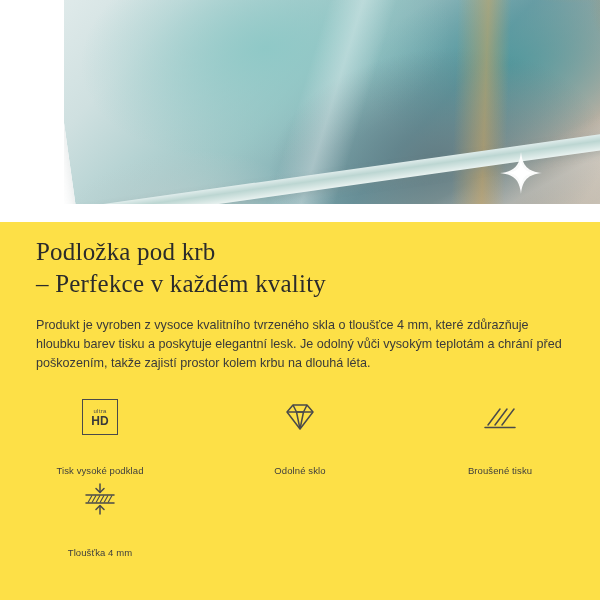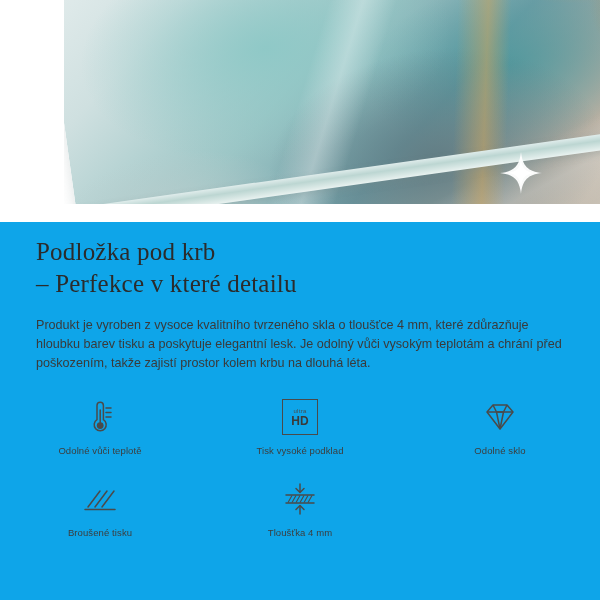--- a/index.html
+++ b/index.html
@@ -10,21 +10,21 @@
     width: 600px;
     height: 600px;
     background: #ffffff;
     font-family: "Liberation Sans", sans-serif;
     overflow: hidden;
   }
   .page {
     position: relative;
     width: 600px;
     height: 600px;
-    background: #0ea5e9;
+    background: #fde047;
   }
 
   
   .hero {
     position: absolute;
     left: 0;
     top: 0;
     width: 600px;
     height: 222px;
     overflow: hidden;
@@ -131,20 +131,21 @@
     display: grid;
     grid-template-columns: repeat(3, 1fr);
     grid-auto-rows: 82px;
     row-gap: 0;
   }
   .feature {
     display: flex;
     flex-direction: column;
     align-items: center;
     justify-content: flex-start;
+    gap: 20px;
   }
   .feature-icon {
     height: 44px;
     display: flex;
     align-items: center;
     justify-content: center;
   }
   .feature-label {
     margin-top: 6px;
     font-size: 9.5px;
@@ -186,42 +187,27 @@
     <div class="hero-mask-bottom"></div>
     <svg class="sparkle" viewBox="0 0 46 46">
       <path d="M23 2 C24.5 16 30 21.5 44 23 C30 24.5 24.5 30 23 44 C21.5 30 16 24.5 2 23 C16 21.5 21.5 16 23 2 Z" fill="#ffffff" opacity="0.95"></path>
       <path d="M23 9 C23.9 18.5 27.5 22.1 37 23 C27.5 23.9 23.9 27.5 23 37 C22.1 27.5 18.5 23.9 9 23 C18.5 22.1 22.1 18.5 23 9 Z" fill="#ffffff"></path>
     </svg>
   </div>
 
   <div class="content">
     <h1 class="headline">
       <span>Podložka pod krb</span>
-      <span class="line2">– Perfekce v které detailu</span>
+      <span class="line2">– Perfekce v každém kvality</span>
     </h1>
     <p class="body-copy">Produkt je vyroben z vysoce kvalitního tvrzeného skla o tloušťce 4 mm, které zdůrazňuje hloubku barev tisku a poskytuje elegantní lesk. Je odolný vůči vysokým teplotám a chrání před poškozením, takže zajistí prostor kolem krbu na dlouhá léta.</p>
   </div>
 
   <div class="features">
 
-    <div class="feature">
-      <div class="feature-icon">
-        <svg width="40" height="40" viewBox="0 0 40 40">
-          <g fill="none" stroke="#4a4a4a" stroke-width="1.5" stroke-linecap="round">
-            <path d="M17 8.5 a3.2 3.2 0 0 1 6.4 0 v14.2 a6 6 0 1 1 -6.4 0 Z"></path>
-            <line x1="20.2" y1="13" x2="20.2" y2="27"></line>
-            <line x1="26" y1="11" x2="31" y2="11"></line>
-            <line x1="26" y1="15.5" x2="31" y2="15.5"></line>
-            <line x1="26" y1="20" x2="31" y2="20"></line>
-          </g>
-          <circle cx="20.2" cy="28.6" r="3.4" fill="#4a4a4a"></circle>
-        </svg>
-      </div>
-      <div class="feature-label">Odolné vůči teplotě</div>
-    </div>
 
     <div class="feature">
       <div class="feature-icon">
         <div class="hd-badge">
           <span class="ultra">ultra</span>
           <span class="hd">HD</span>
         </div>
       </div>
       <div class="feature-label">Tisk vysoké podklad</div>
     </div>

